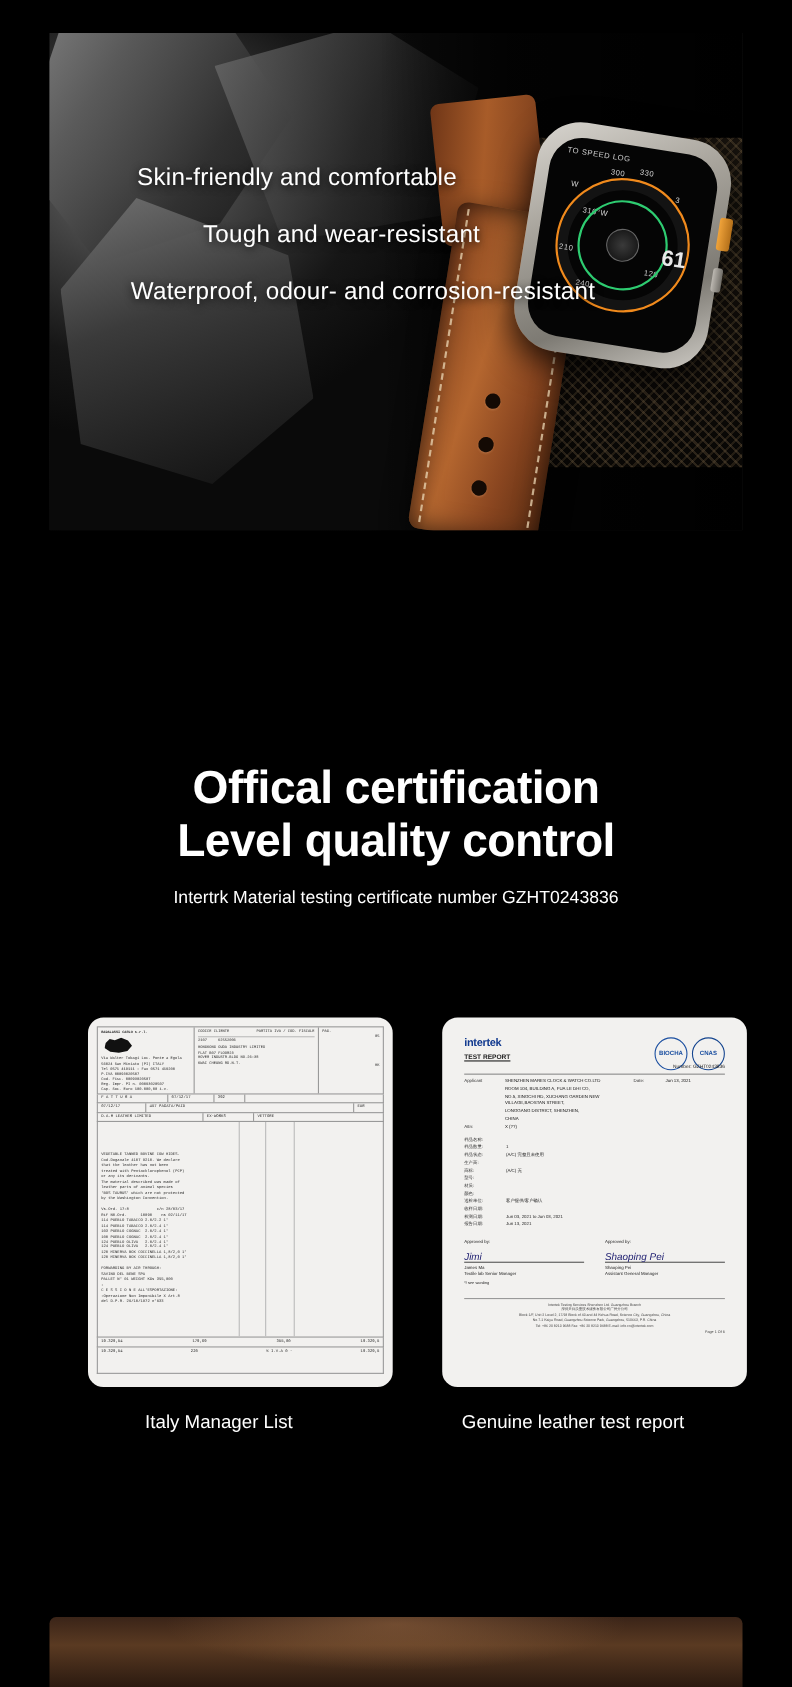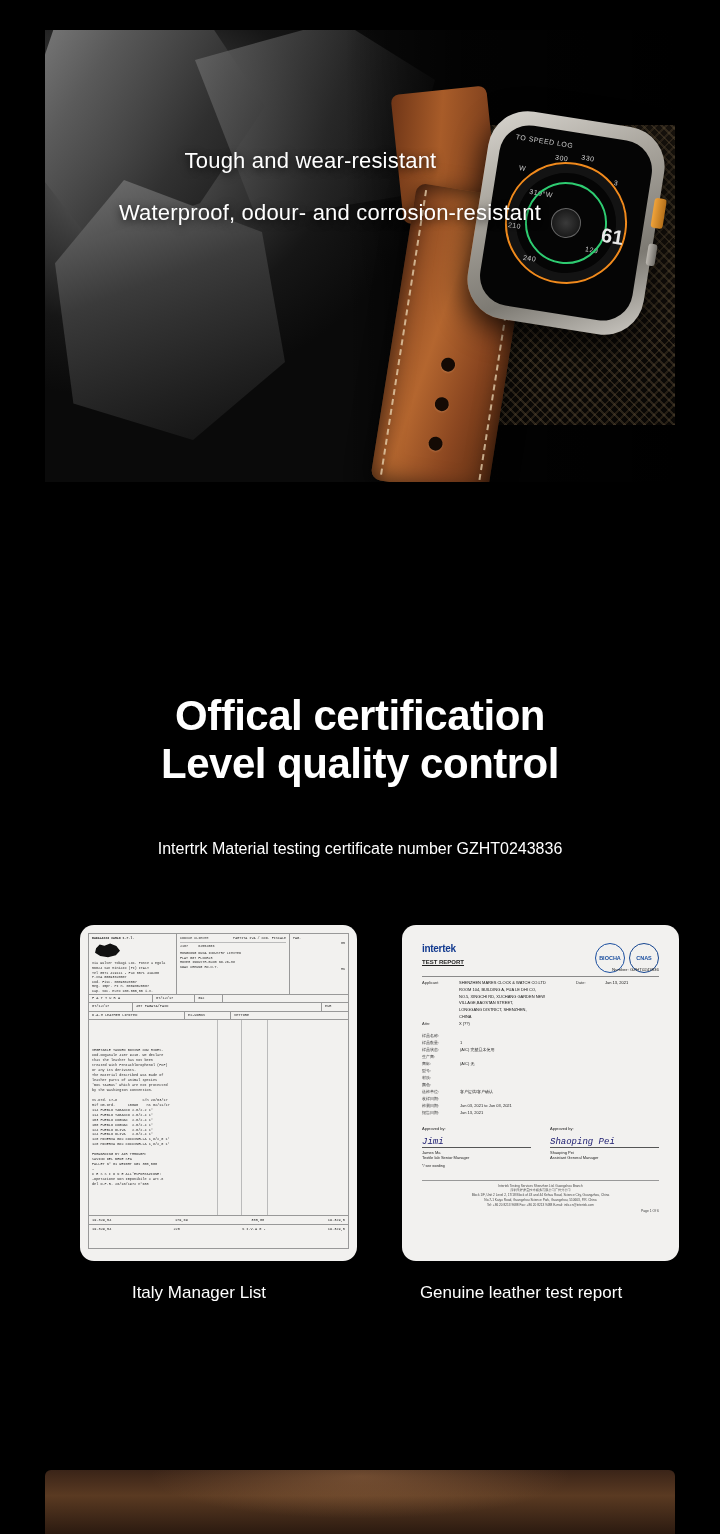--- a/index.html
+++ b/index.html
@@ -165,21 +165,21 @@
     text-align: center;
     color: #fff;
   }
   .cert-title-1 {
     font-size: 42px; font-weight: bold; line-height: 1.15; letter-spacing: -.5px; margin-top: 37px;
   }
   .cert-title-2 {
     font-size: 42px; font-weight: bold; line-height: 1.15; letter-spacing: -.5px;
   }
   .cert-sub {
-    position: absolute; left: 0; right: 0; top: 840px;
+    position: absolute; left: 0; right: 0; top: 808px;
     text-align: center; color: #ffffff; font-size: 16px; font-weight: 400;
   }
 
   
   .docs {
     position: absolute; left: 0; right: 0; top: 925px;
     display: flex; justify-content: center; gap: 84px;
   }
   .doc-wrap { width: 238px; }
   .doc-card {
@@ -251,21 +251,21 @@
   .rep-hr { border-top:1px solid #8a8a8a; margin:4px 0 3px; }
   .rep-grid { display:grid; grid-template-columns: 34px 1fr 26px 54px; font-size:4px; line-height:1.7; column-gap:3px; }
   .rep-grid .lbl { color:#333; }
   .rep-grid .val { color:#111; }
   .rep-list { font-size:4px; line-height:1.75; margin-top:4px; }
   .rep-list div { display:flex; }
   .rep-list .k { width: 38px; color:#333; }
   .rep-sign { display:flex; justify-content:space-between; margin-top:10px; font-size:4px; }
   .rep-sign .col { width: 46%; }
   .sig {
-    height: 16px; font-family:Liberation Mono, monospace; font-style: italic;
+    height: 16px; font-family:Liberation Sans, sans-serif; font-style: italic;
     font-size: 9px; color:#1a1a6e; display:flex; align-items:flex-end;
   }
   .sigline { border-bottom:1px solid #555; margin-bottom:2px; }
   .rep-foot { margin-top: 12px; border-top:1px solid #999; padding-top:3px; font-size:3.2px; line-height:1.5; text-align:center; color:#444; }
   .rep-page { font-size:3.4px; text-align:right; margin-top:1px; color:#444; }
 
   
   .bottom-strip {
     position: absolute; left: 45px; right: 45px; top: 1470px; height: 64px;
     background: linear-gradient(180deg, #3a2418 0%, #5a3a22 40%, #2b1a10 100%);
@@ -311,20 +311,21 @@
         <div class="face-tick" style="left:100px;top:110px;">120</div>
         <div class="face-tick" style="left:118px;top:40px;">3</div>
         <div class="dial">
           <div class="dial-center"></div>
         </div>
         <div class="big-num">61</div>
       </div>
     </div>
 
     <div class="hero-lines">
+      <div class="hero-line l1">Skin-friendly and comfortable</div>
       <div class="hero-line l2">Tough and wear-resistant</div>
       <div class="hero-line l3">Waterproof, odour- and corrosion-resistant</div>
     </div>
   </div>
 
   <div class="cert-heading">
     <div class="cert-title-1">Offical certification</div>
     <div class="cert-title-2">Level quality control</div>
   </div>
   <div class="cert-sub">Intertrk Material testing certificate number GZHT0243836</div>

